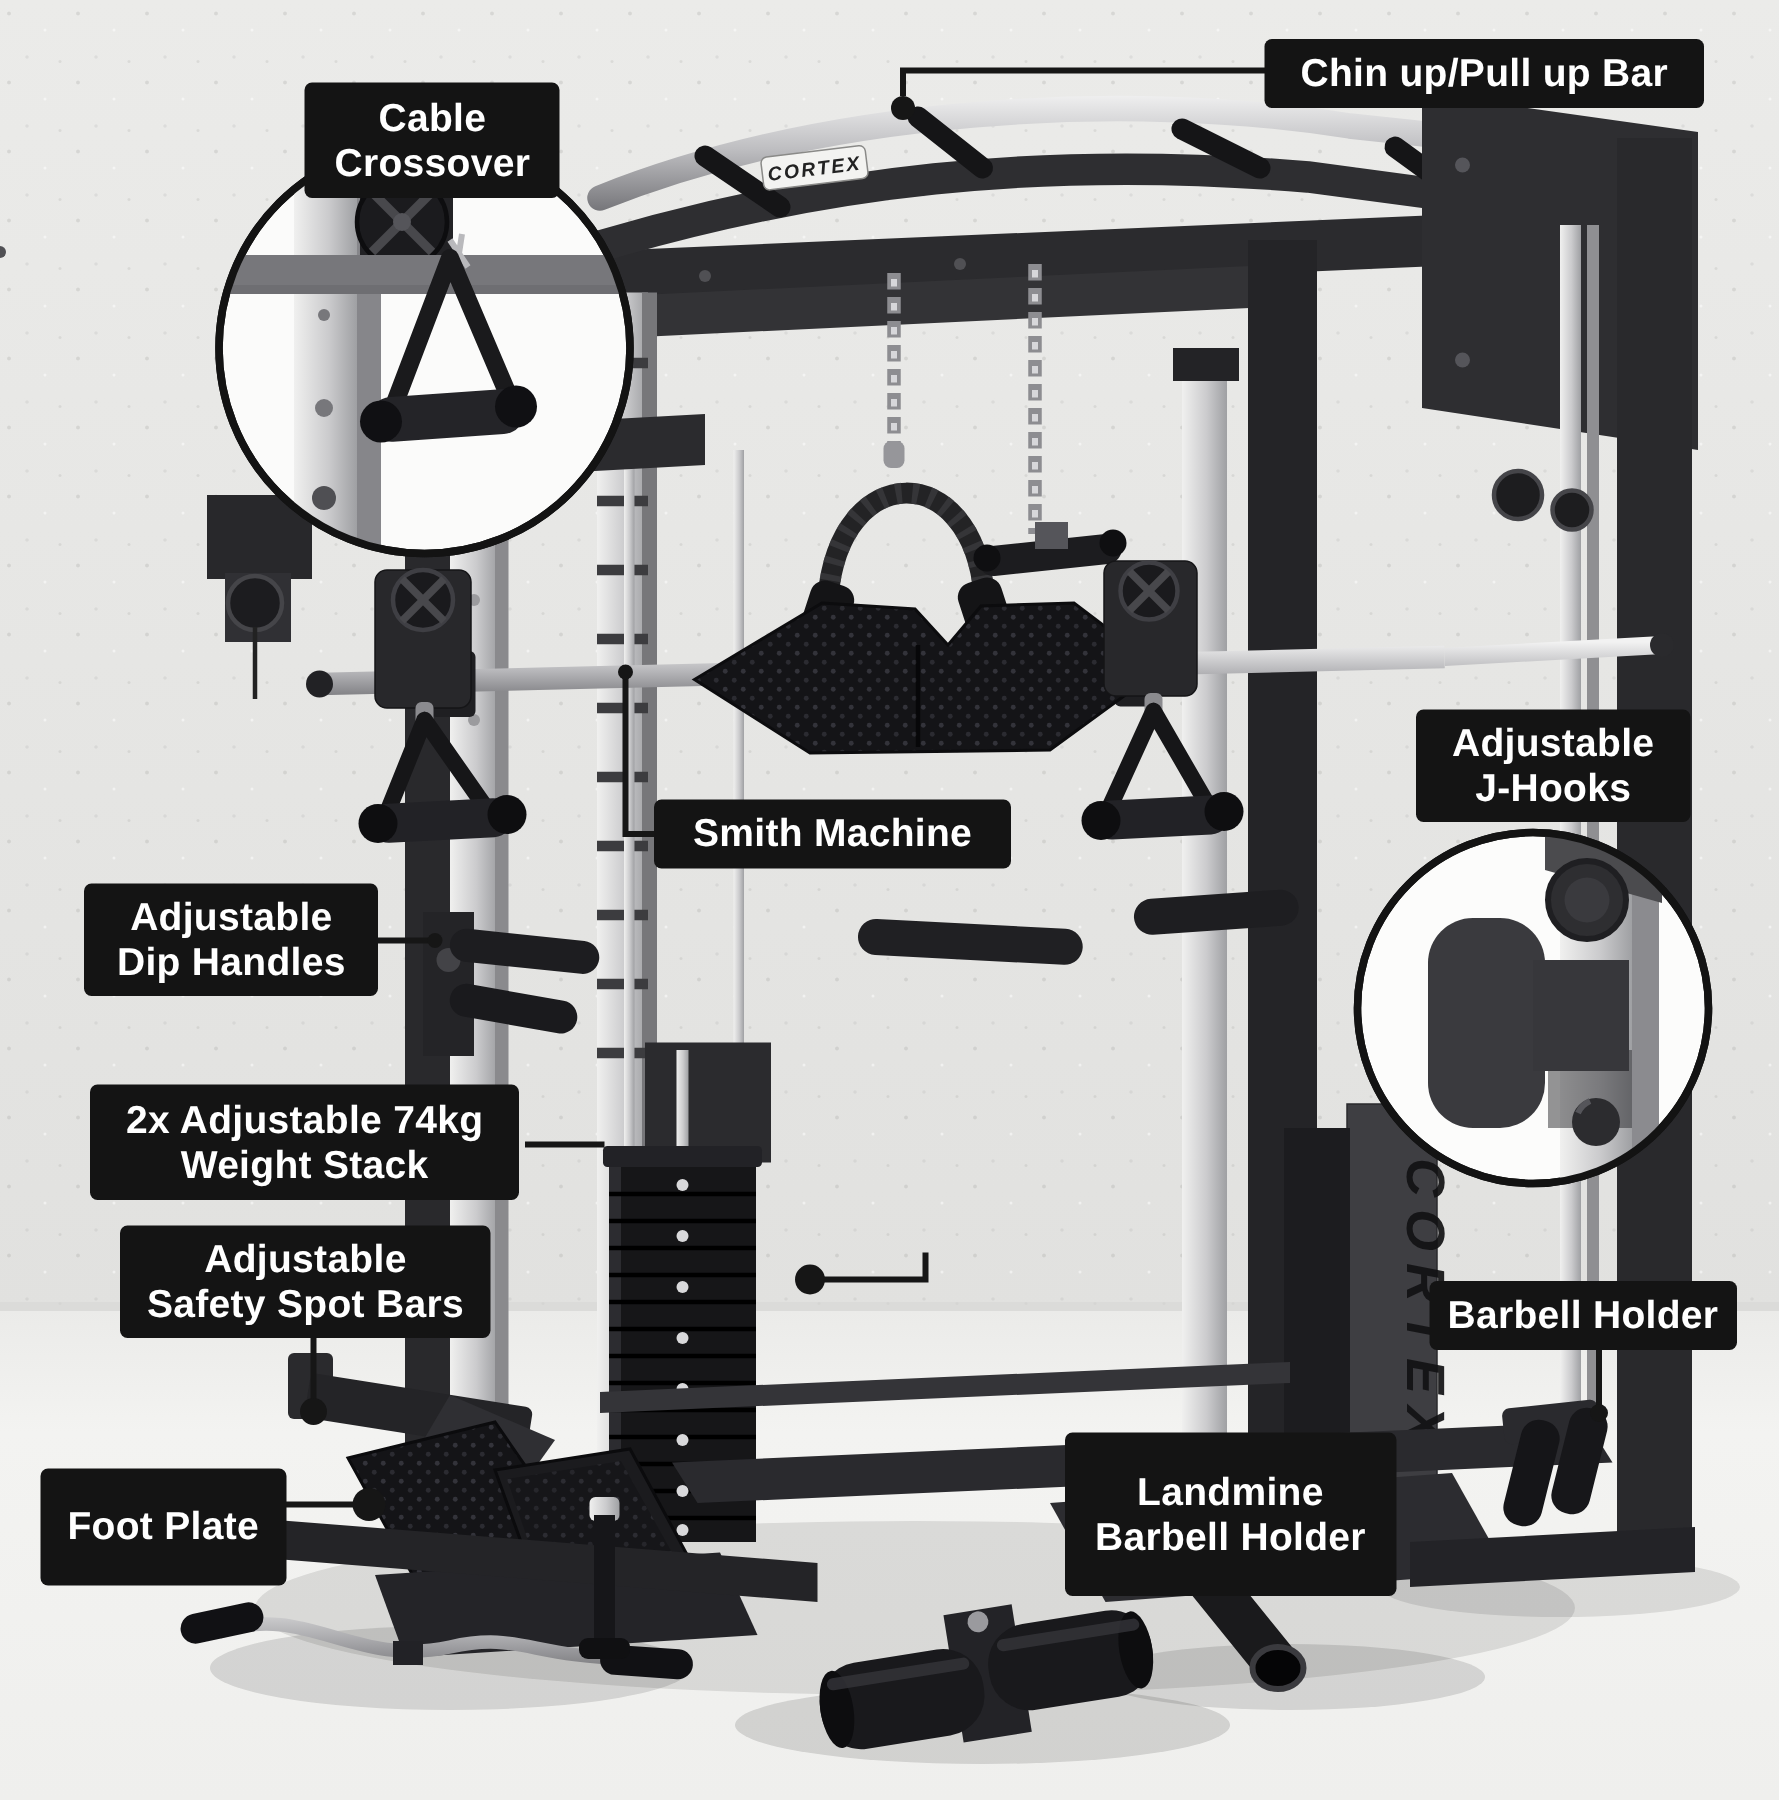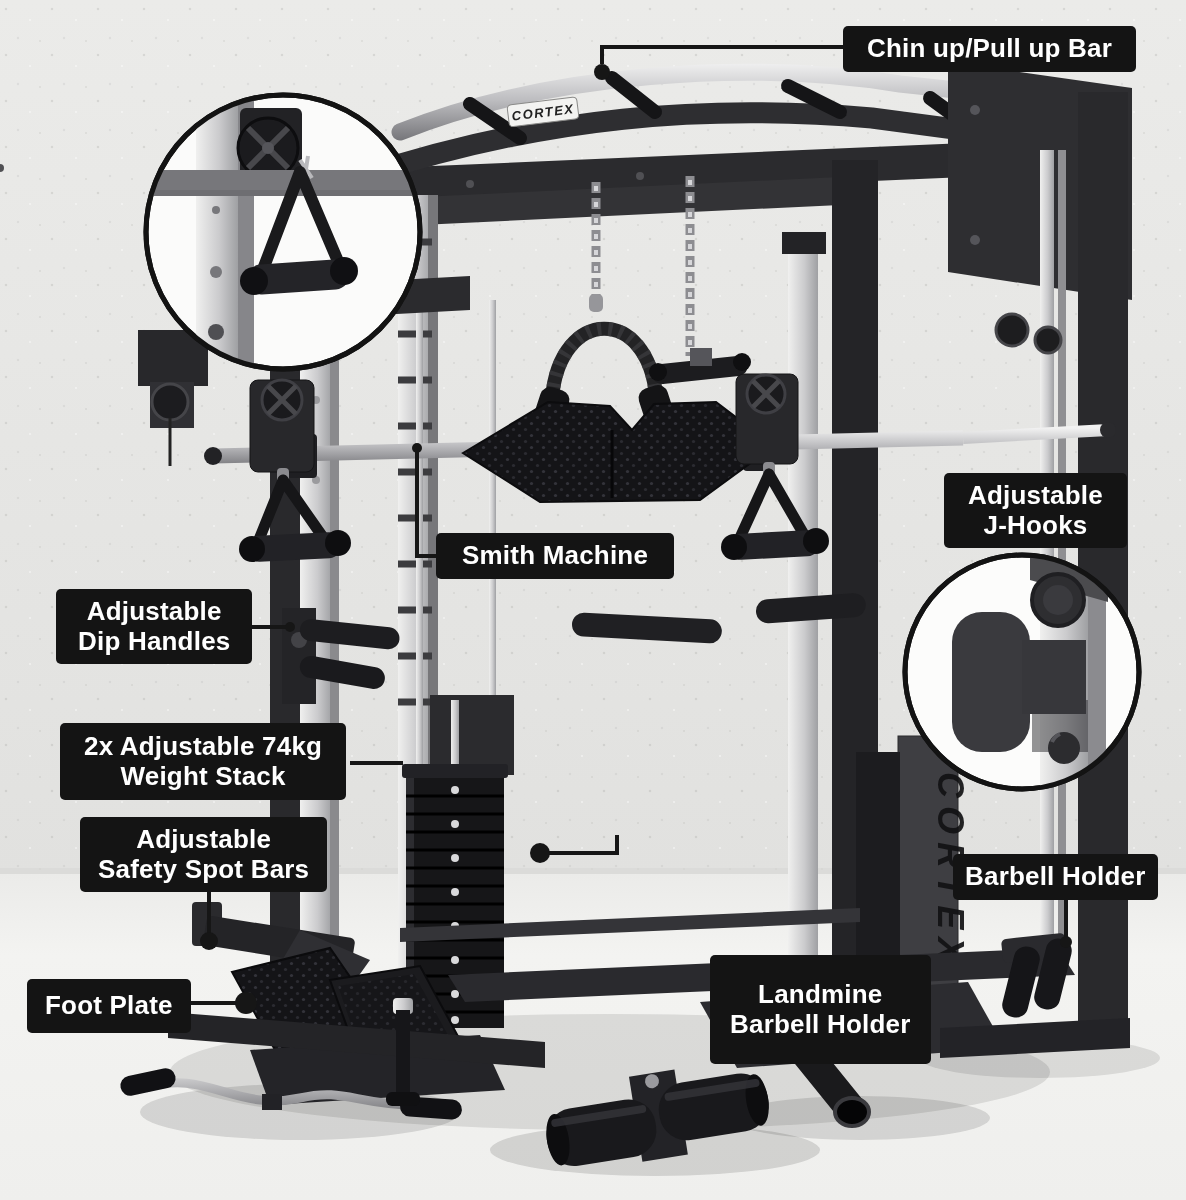--- a/index.html
+++ b/index.html
@@ -16,21 +16,21 @@
   }
   .lbl-cable{left:203px;top:55px;}
   .lbl-chinup{left:843px;top:26px;padding:8px 24px;text-align:right;}
   .lbl-smith{left:436px;top:533px;padding:8px 26px;text-align:center;}
   .lbl-jhooks{left:944px;top:473px;padding:8px 24px;}
   .lbl-dip{left:56px;top:589px;padding:8px 22px;}
   .lbl-stack{left:60px;top:723px;padding:9px 24px;}
   .lbl-storage{left:520px;top:759px;padding:9px 18px;}
   .lbl-safety{left:80px;top:817px;padding:8px 18px;}
   .lbl-barbell{left:953px;top:854px;padding:8px 12px;}
-  .lbl-foot{left:27px;top:979px;padding:12px 18px;}
+  .lbl-foot{left:27px;top:979px;padding:24px 18px;}
   .lbl-landmine{left:710px;top:955px;padding:25px 20px;}
 </style>
 </head>
 <body>
 
 <div class="canvas">
 
 <svg class="art" width="1186" height="1200" viewBox="0 0 1186 1200" xmlns="http://www.w3.org/2000/svg">
   <defs>
     <linearGradient id="wallG" x1="0" y1="0" x2="0" y2="1">
@@ -376,20 +376,22 @@
       <rect x="1022" y="640" width="64" height="74" fill="#37373b"></rect>
       <circle cx="1058" cy="600" r="26" fill="#2e2e31" stroke="#1f1f22" stroke-width="4"></circle>
       <circle cx="1058" cy="600" r="15" fill="#3a3a3e"></circle>
       <circle cx="1064" cy="748" r="16" fill="#2c2c2f"></circle>
       <path d="M1052,742 a16 16 0 0 1 8,-8" stroke="#55555a" stroke-width="4" fill="none"></path>
     </g>
     <circle cx="1022" cy="672" r="117" fill="none" stroke="#131313" stroke-width="5"></circle>
   </g>
 </svg>
 
+<div class="lbl lbl-cable">Cable
+Crossover</div>
 <div class="lbl lbl-chinup">Chin up/Pull up Bar</div>
 <div class="lbl lbl-smith">Smith Machine</div>
 <div class="lbl lbl-jhooks">Adjustable
 J-Hooks</div>
 <div class="lbl lbl-dip">Adjustable
 Dip Handles</div>
 <div class="lbl lbl-stack">2x Adjustable 74kg
 Weight Stack</div>
 <div class="lbl lbl-safety">Adjustable
 Safety Spot Bars</div>

